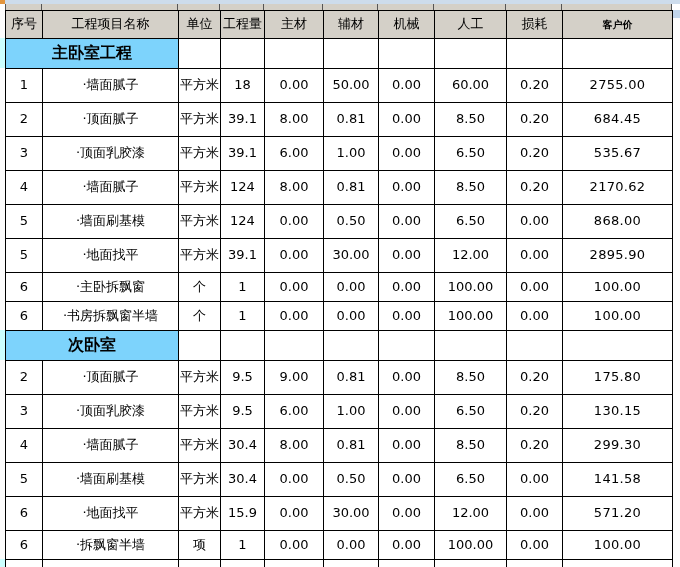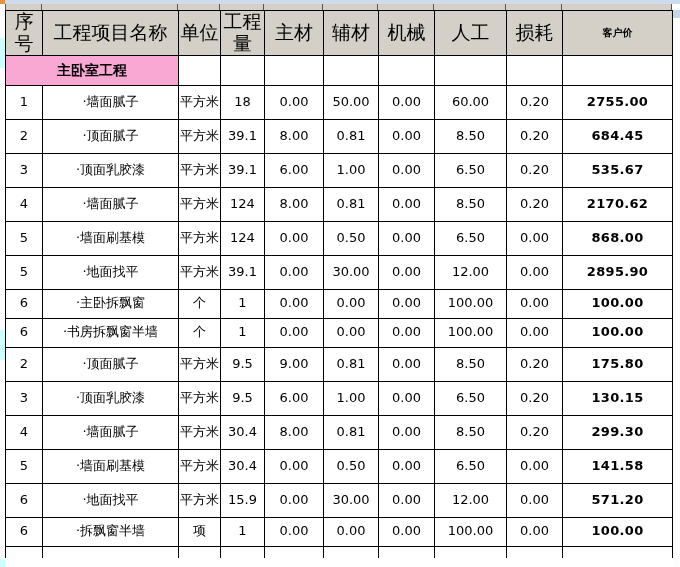--- a/index.html
+++ b/index.html
@@ -21,32 +21,32 @@
   .gl-seg.s2{top:320px;height:30px;}
   .gl-seg.s3{top:549px;height:18px;}
   .gutter-right{width:8px;height:557px;background:#fdfdfd;position:relative;flex:none;}
   .gr-top{position:absolute;top:0;left:0;width:8px;height:8px;background:#c2d6ec;}
   table.quote{border-collapse:collapse;table-layout:fixed;width:667px;flex:none;}
   table.quote td{
     border:1px solid #000;box-sizing:border-box;text-align:center;
     font-size:13px;padding:0;overflow:hidden;line-height:1.15;
     font-family:"DejaVu Sans",sans-serif;
   }
-  tr.header td{background:#d4d0c8;height:28px;font-size:19px;}
+  tr.header td{background:#d4d0c8;height:28px;font-size:13px;}
   tr.header td.hdr-price{font-weight:bold;font-size:10px;}
   tr.section td{height:30px;background:#fff;}
-  tr.section td.section-title{background:#f9a8d4;font-weight:bold;font-size:14px;}
+  tr.section td.section-title{background:#7dd3fc;font-weight:bold;font-size:16px;}
   tr.h-unit td{height:34px;}
   tr.h-single td{height:29px;}
   tr.filler td{height:12px;border-top:1px solid #000;border-bottom:none;}
   td.c-name{text-align:left;padding-left:7px;}
   td.c-unit{word-break:break-all;padding:0 6px;line-height:1.1;margin-left:44px;}
   td.c-no{font-family:"DejaVu Sans Mono",monospace;}
   td.c-num{font-family:"DejaVu Sans Mono",monospace;font-size:12.5px;}
-  td.c-price{font-weight:bold;font-size:13.5px;font-family:"DejaVu Sans Mono",monospace;letter-spacing:.3px;}
+  td.c-price{font-weight:normal;font-size:13.5px;font-family:"DejaVu Sans Mono",monospace;letter-spacing:.3px;}
 </style>
 </head>
 <body>
 
 <div class="screen">
 
   <div class="top-strip">
     <div class="corner-sq"></div>
   </div>
 
@@ -196,20 +196,31 @@
             <td class="c-name">·书房拆飘窗半墙</td>
             <td class="c-unit">个</td>
             <td class="c-num">1</td>
             <td class="c-num">0.00</td>
             <td class="c-num">0.00</td>
             <td class="c-num">0.00</td>
             <td class="c-num">100.00</td>
             <td class="c-num">0.00</td>
             <td class="c-price">100.00</td>
           </tr>
+          <tr class="section">
+            <td colspan="2" class="section-title">次卧室</td>
+            <td></td>
+            <td></td>
+            <td></td>
+            <td></td>
+            <td></td>
+            <td></td>
+            <td></td>
+            <td></td>
+          </tr>
           <tr class="h-unit">
             <td class="c-no">2</td>
             <td class="c-name">·顶面腻子</td>
             <td class="c-unit">平方米</td>
             <td class="c-num">9.5</td>
             <td class="c-num">9.00</td>
             <td class="c-num">0.81</td>
             <td class="c-num">0.00</td>
             <td class="c-num">8.50</td>
             <td class="c-num">0.20</td>

